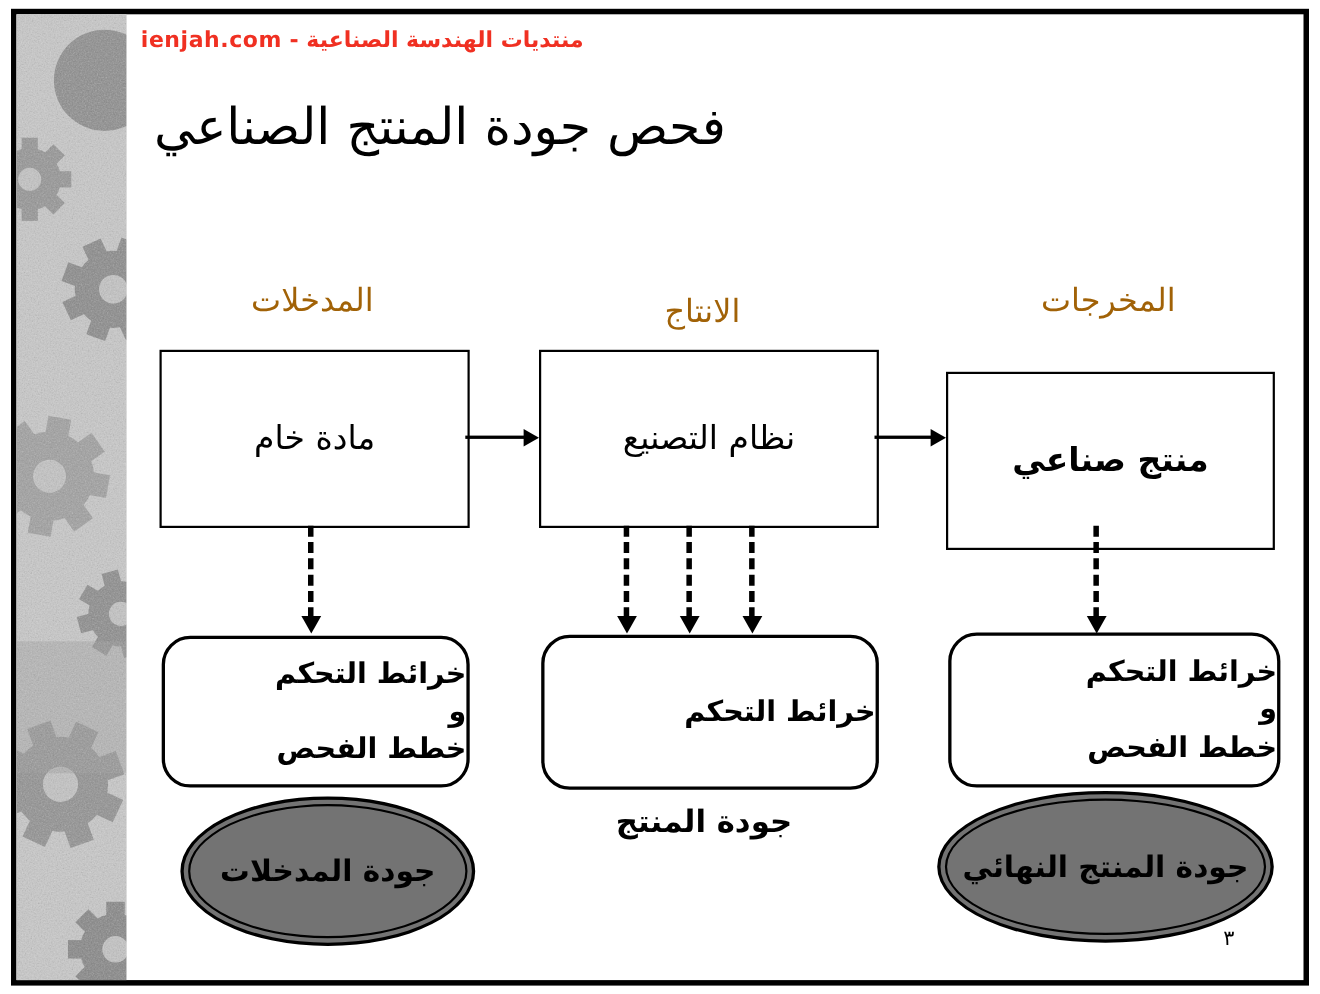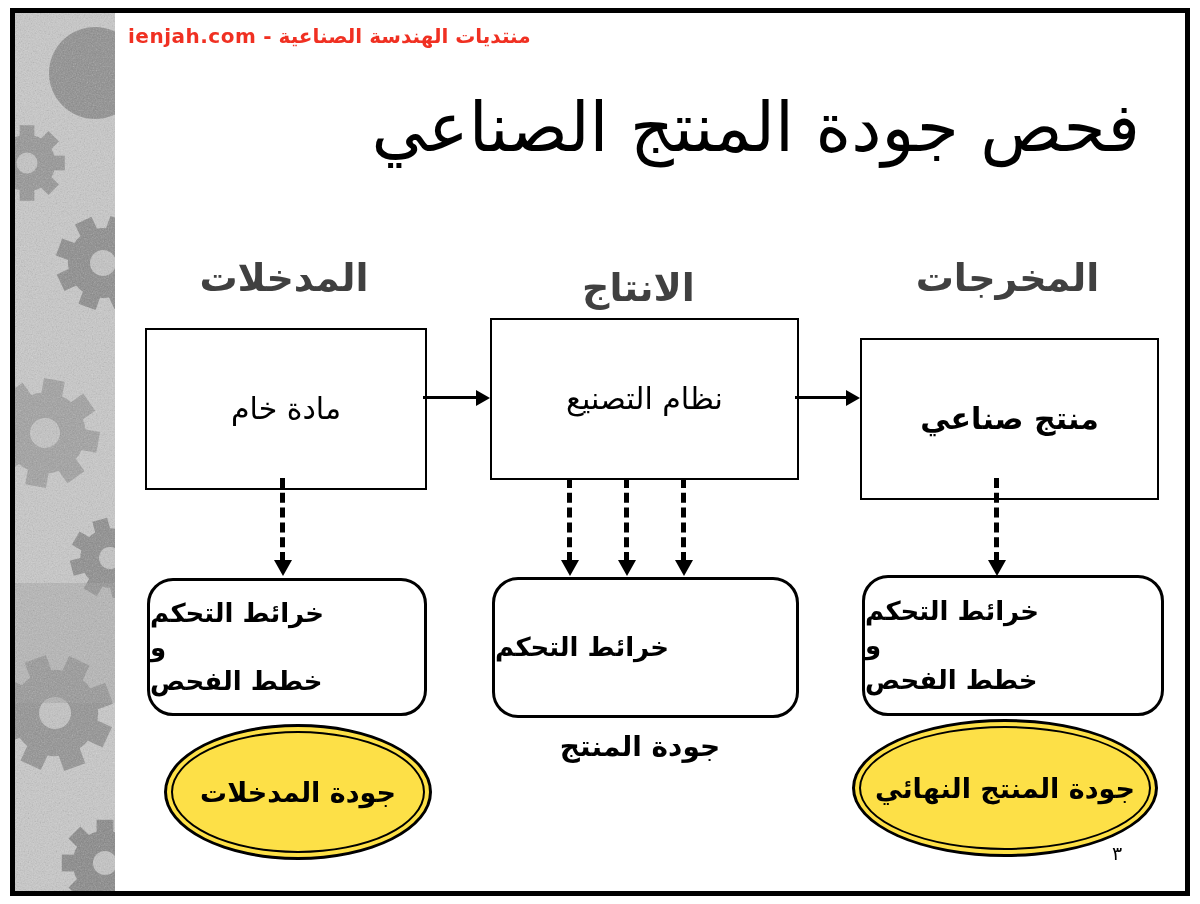--- a/index.html
+++ b/index.html
@@ -15,50 +15,50 @@
     position:absolute;left:0;top:0;bottom:0;width:100px;overflow:hidden;
     background:#c9c9c9;
   }
   .site-header{
     position:absolute;left:128px;top:24px;
     font-size:20px;font-weight:bold;color:#f03022;
     direction:rtl;white-space:nowrap;letter-spacing:0.5px;
   }
   .slide-title{
     position:absolute;left:140px;top:88px;width:1000px;
-    text-align:right;font-size:68px;color:#000;direction:rtl;white-space:nowrap;
+    text-align:left;font-size:46px;color:#000;direction:rtl;white-space:nowrap;
   }
   .col-header{
-    position:absolute;text-align:center;font-weight:bold;font-size:38px;
-    color:#404040;direction:rtl;
+    position:absolute;text-align:center;font-weight:normal;font-size:29px;
+    color:#a16207;direction:rtl;
   }
   .proc-box{
     position:absolute;border:2px solid #000;background:#fff;
     display:flex;flex-direction:column;justify-content:center;align-items:center;
     font-size:30px;color:#000;direction:rtl;text-align:center;line-height:1.55;
   }
   .round-box{
     position:absolute;border:3px solid #000;border-radius:26px;background:#fff;
-    display:flex;flex-direction:column;justify-content:center;align-items:flex-end;
+    display:flex;flex-direction:column;justify-content:center;align-items:flex-start;
     font-weight:bold;font-size:26px;color:#000;direction:rtl;text-align:center;line-height:1.32;
   }
   .h-line{position:absolute;height:3px;background:#000;}
   .h-head{
     position:absolute;width:0;height:0;
     border-top:8px solid transparent;border-bottom:8px solid transparent;
     border-left:14px solid #000;
   }
   .v-dash{position:absolute;top:478px;height:84px;width:0;border-left:5px dashed #000;}
   .v-head{
     position:absolute;top:560px;width:0;height:0;
     border-left:9px solid transparent;border-right:9px solid transparent;
     border-top:16px solid #000;
   }
   .result-ellipse{
-    position:absolute;border:3px solid #000;border-radius:50%;background:#fde047;
+    position:absolute;border:3px solid #000;border-radius:50%;background:#737373;
     display:flex;justify-content:center;align-items:center;
   }
   .result-ellipse .inner-ring{
     position:absolute;left:4px;top:4px;right:4px;bottom:4px;
     border:2px solid #000;border-radius:50%;
   }
   .result-ellipse .ellipse-label{
     position:relative;font-weight:bold;font-size:27px;color:#000;
     direction:rtl;text-align:center;white-space:nowrap;
   }
@@ -106,21 +106,21 @@
 </div>
 
 <div class="site-header">منتديات الهندسة الصناعية - ienjah.com</div>
 
 <div class="slide-title">فحص جودة المنتج الصناعي</div>
 
 <div class="col-header" style="left:145px;top:256px;width:278px;">المدخلات</div>
 <div class="col-header" style="left:486px;top:266px;width:305px;">الانتاج</div>
 <div class="col-header" style="left:860px;top:256px;width:295px;">المخرجات</div>
 
-<div class="proc-box" style="left:145px;top:328px;width:278px;height:158px;gap:26px;">
+<div class="proc-box" style="left:145px;top:318px;width:278px;height:158px;gap:26px;">
   <div>مادة خام</div>
 </div>
 <div class="proc-box" style="left:490px;top:318px;width:305px;height:158px;text-align:right;">
   <div>نظام التصنيع</div>
 </div>
 <div class="proc-box" style="left:860px;top:338px;width:295px;height:158px;font-weight:bold;">
   <div>منتج صناعي</div>
 </div>
 
 <div class="h-line" style="left:423px;top:396px;width:54px;"></div>

